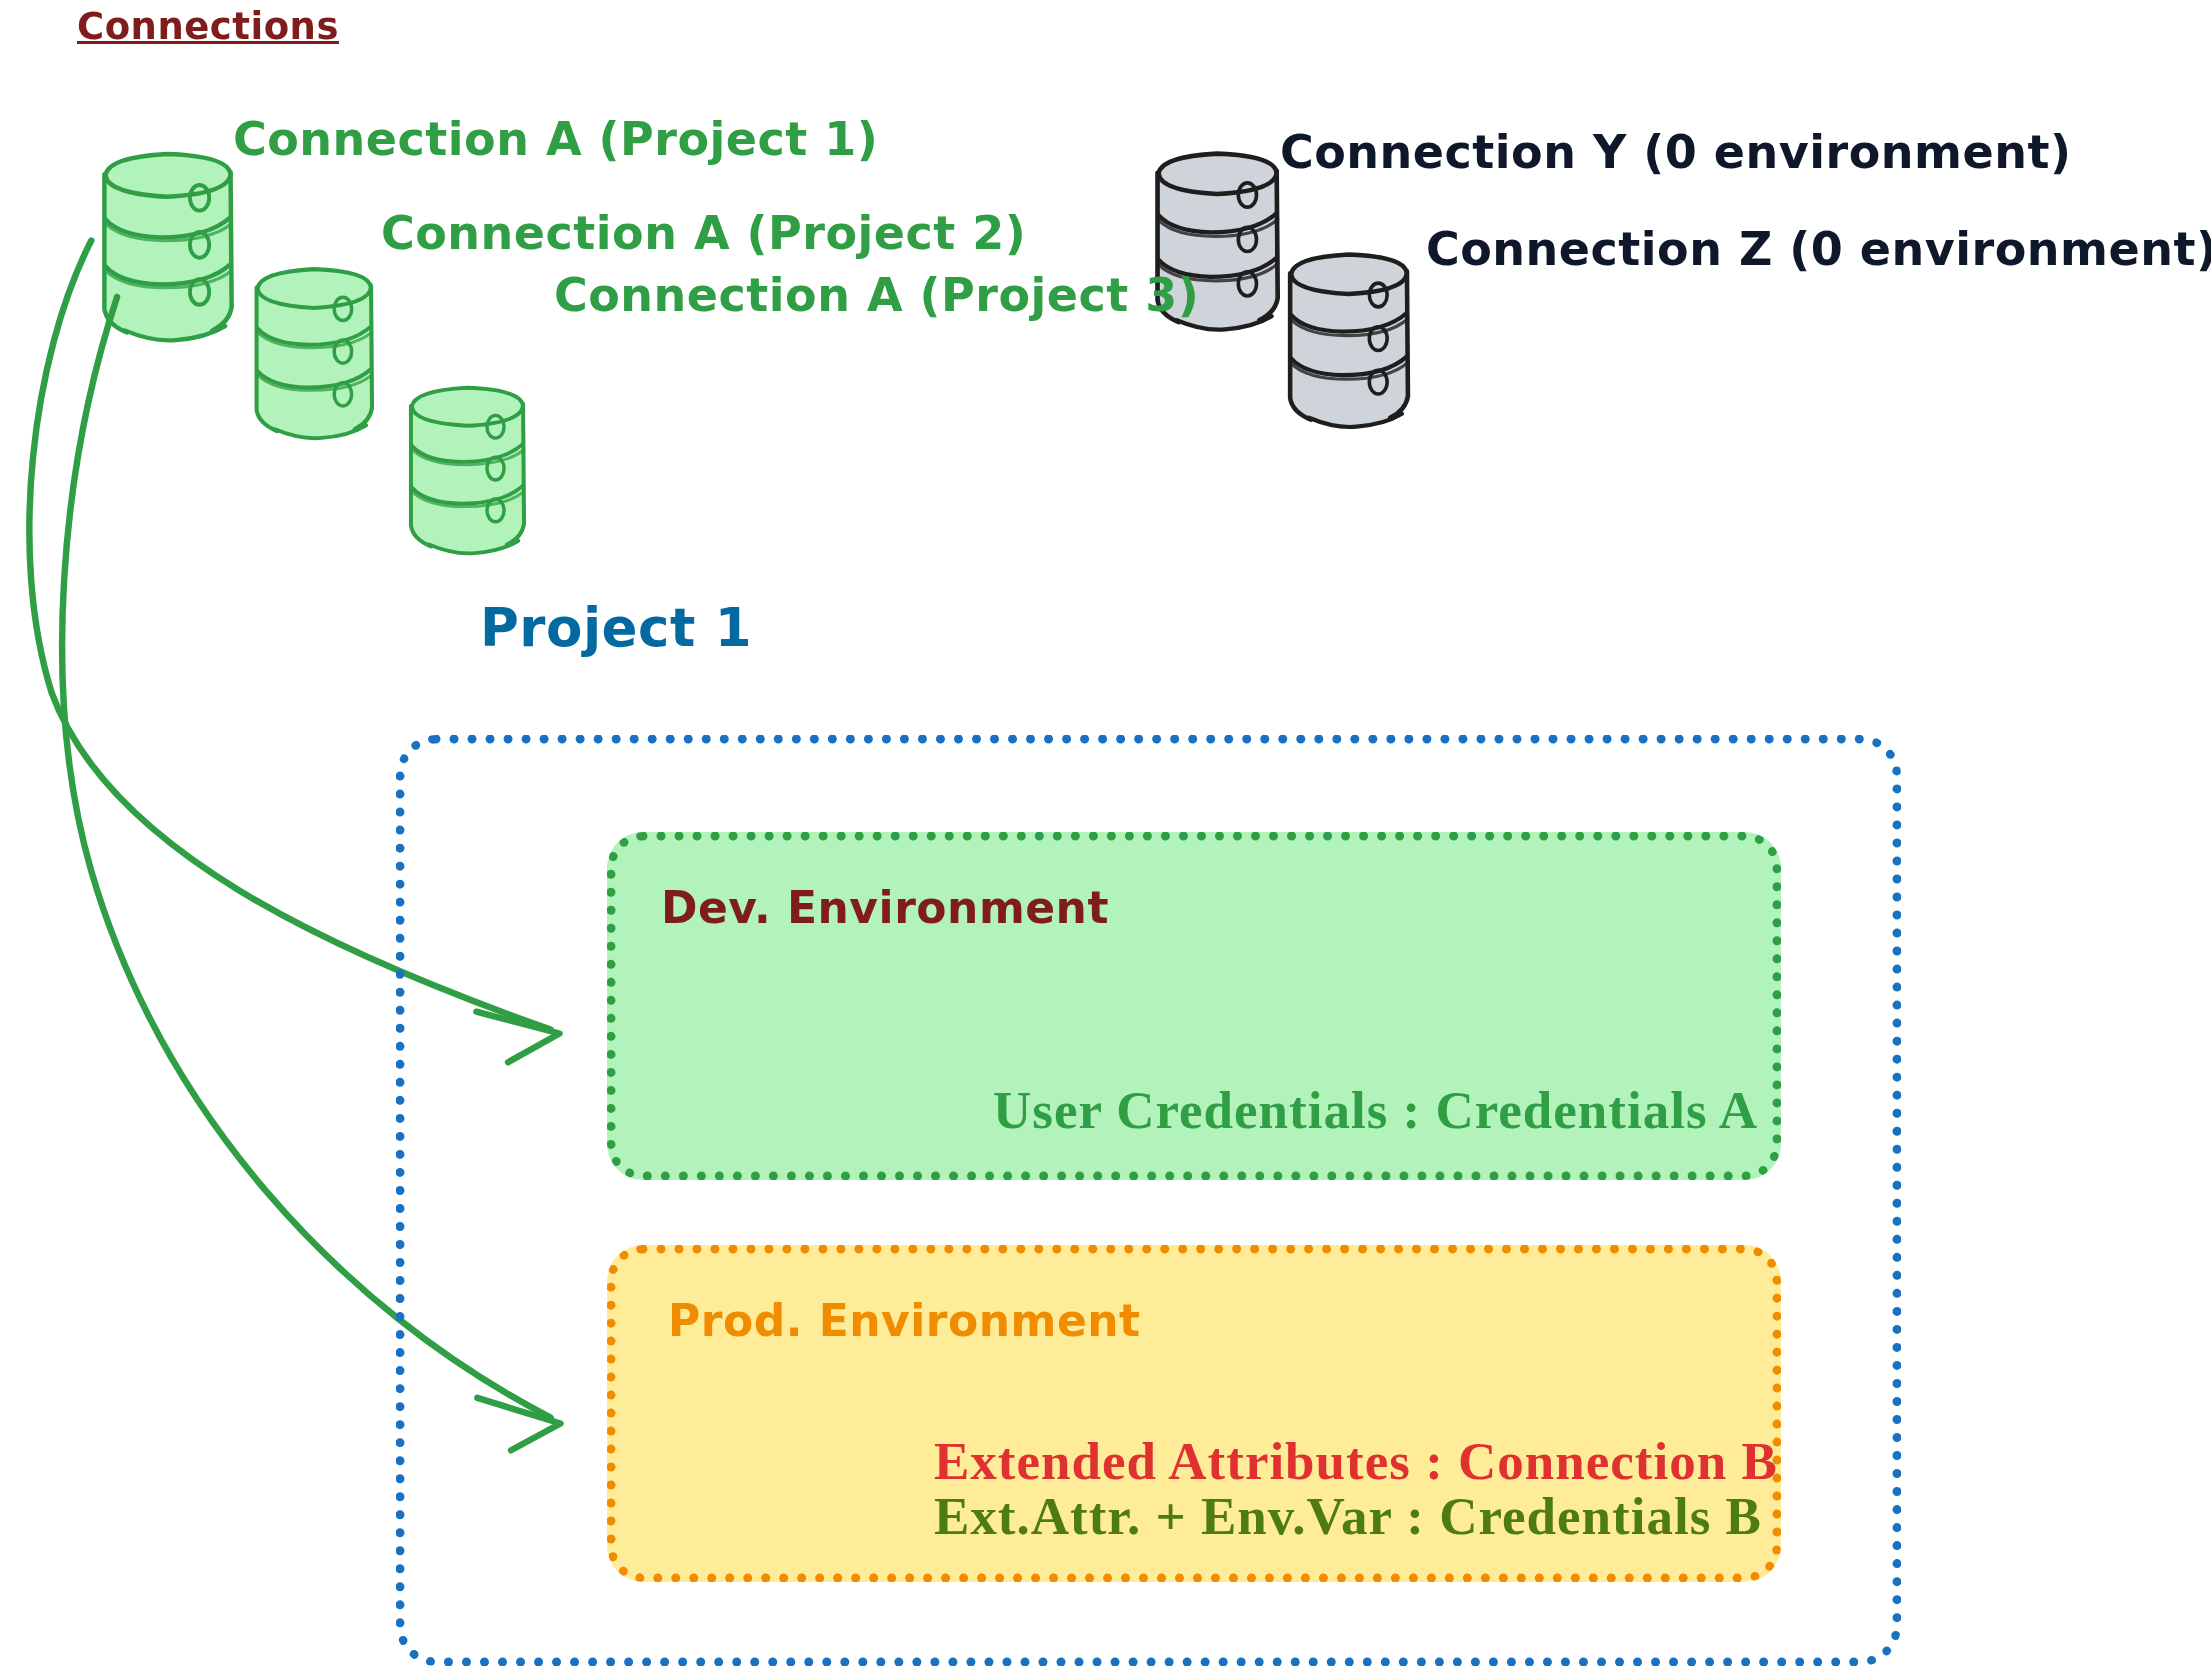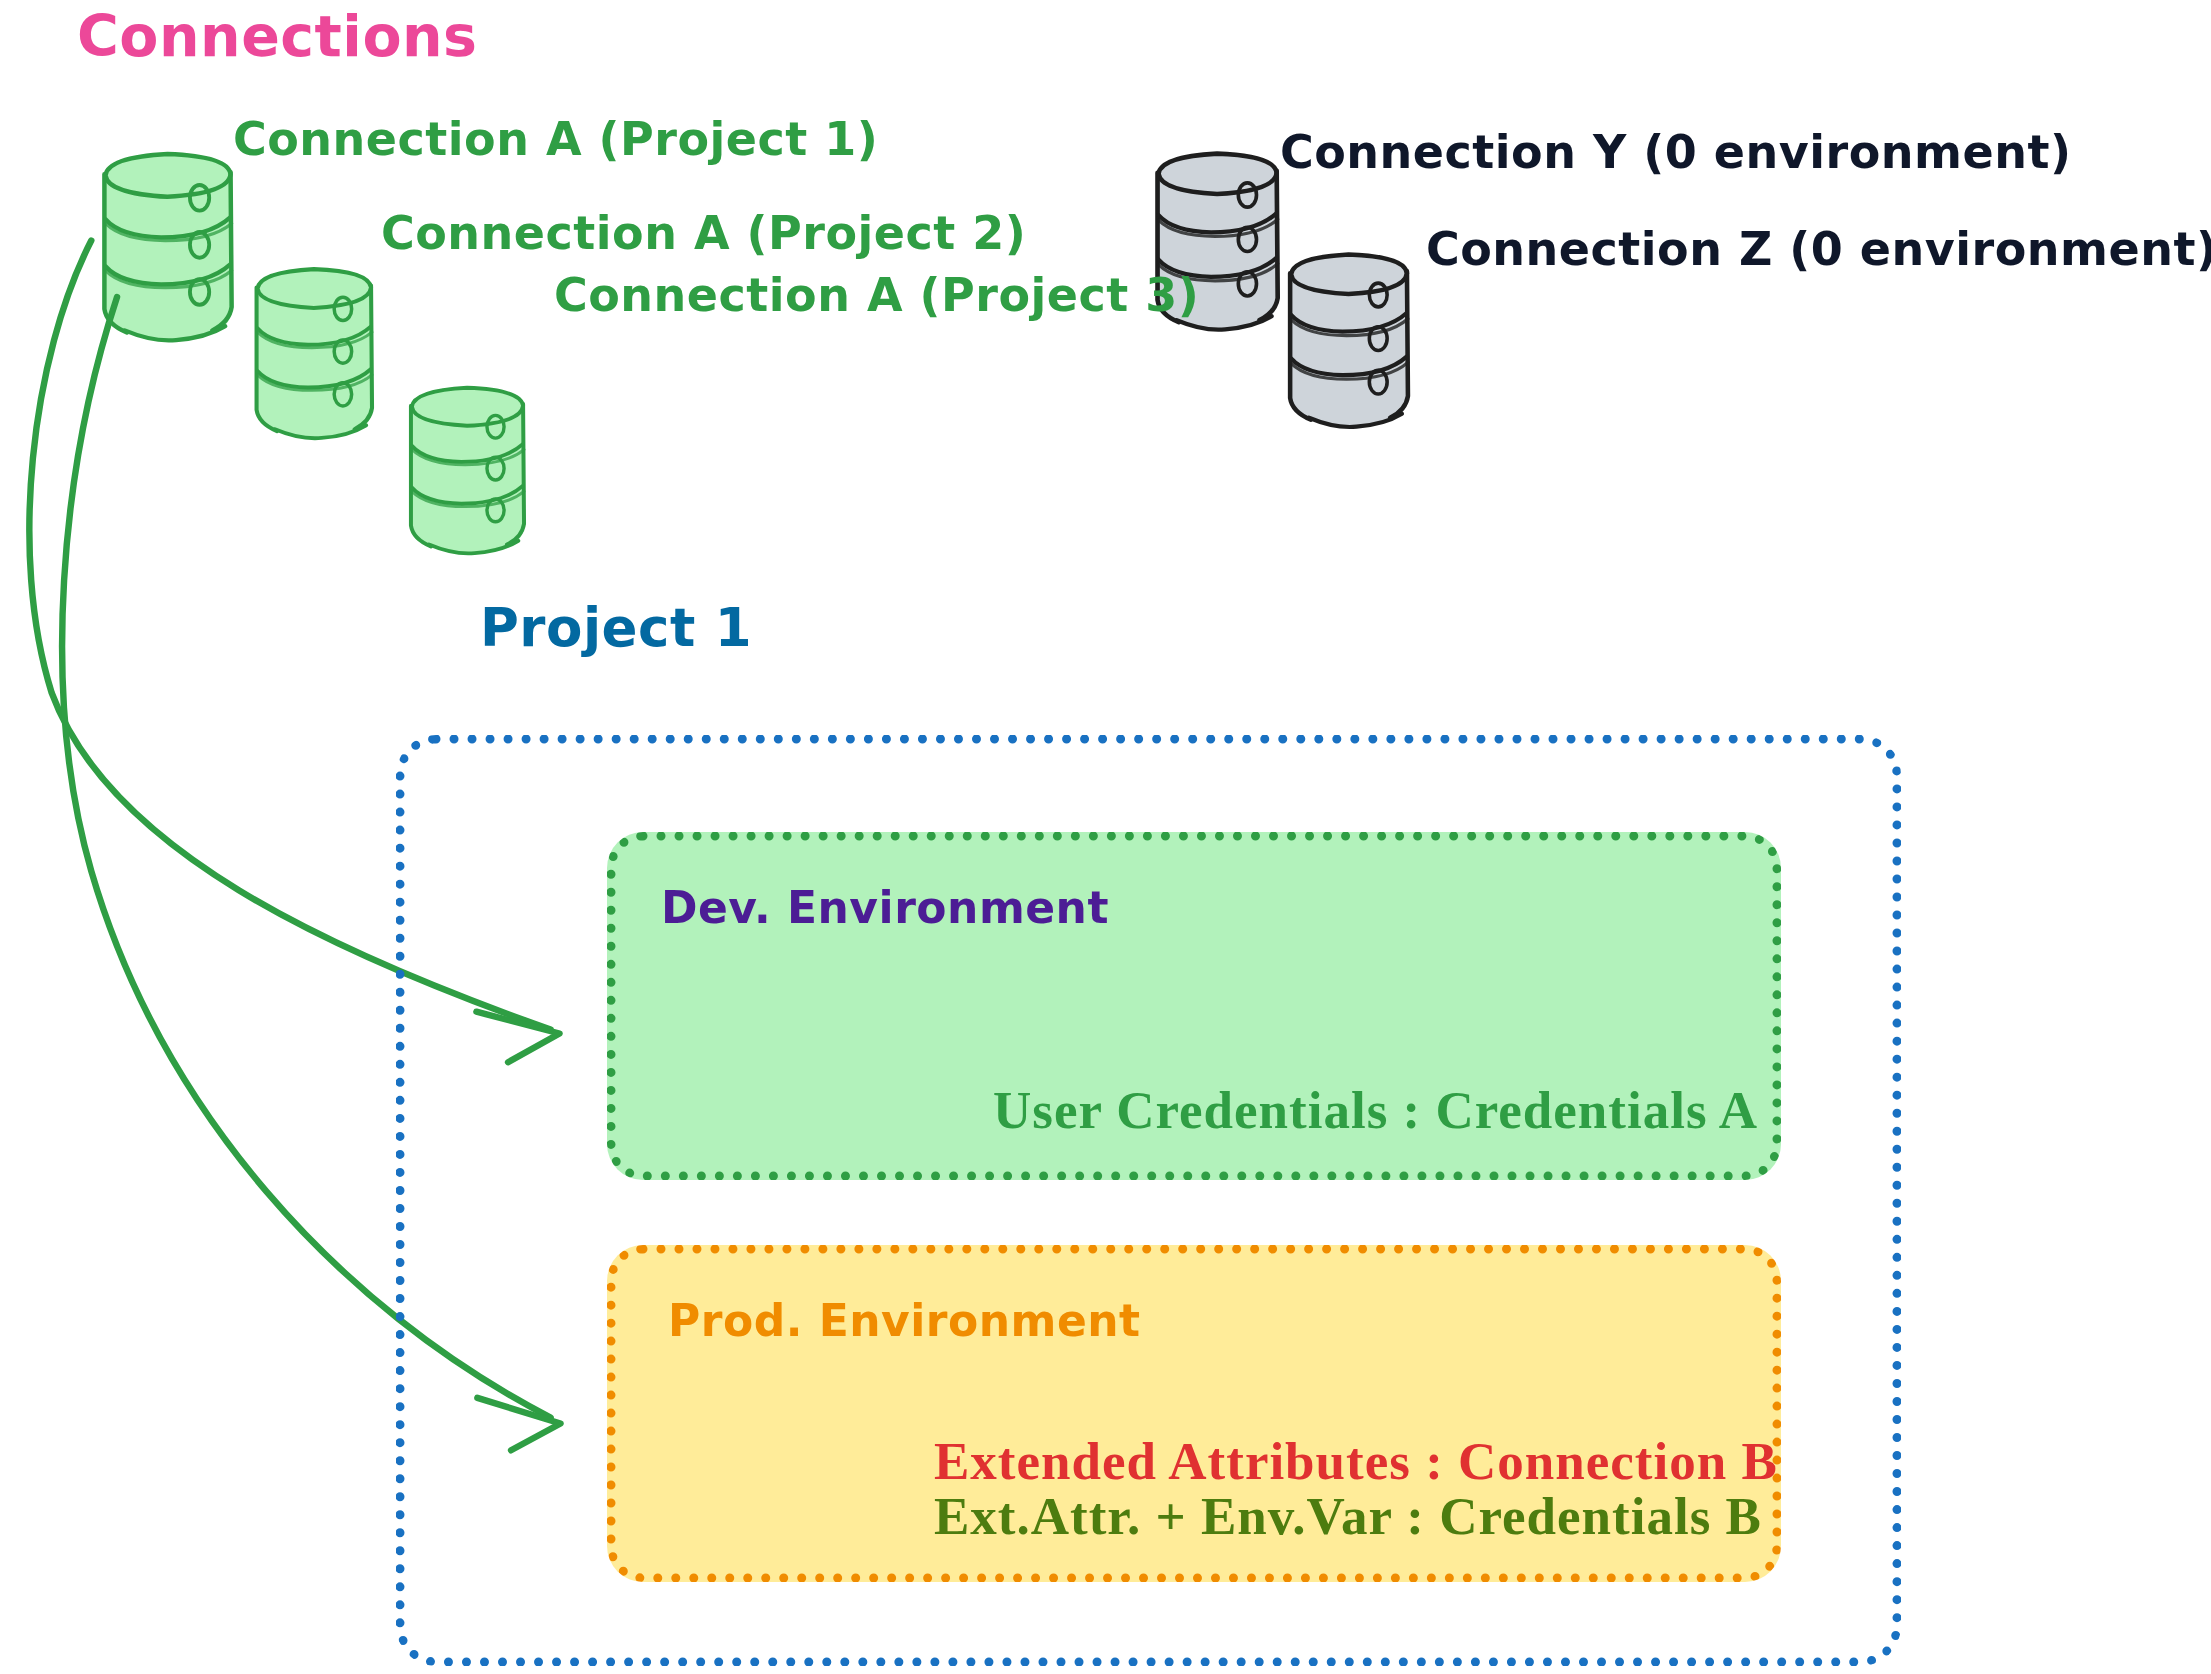--- a/index.html
+++ b/index.html
@@ -37,22 +37,23 @@
   .lbl {
     position: absolute;
     white-space: nowrap;
     line-height: 1;
   }
 
   
   #title {
     left: 77px;
     top: 8px;
-    font-size: 57px;
-    color: #ec4899;
+    font-size: 37px;
+    color: #7f1d1d;
+    text-decoration: underline;
   }
 
   
   .conn-label {
     font-size: 46px;
   }
   .conn-green { color: #2f9e44; }
   .conn-dark  { color: #0f172a; }
 
   #conn-a1 { left: 233px; top: 116px; }
@@ -99,21 +100,21 @@
     height: 337px;
     border: 9px dotted #f08c00;
     border-radius: 36px;
     background: #ffec99;
   }
 
   
   .env-title {
     font-size: 44px;
   }
-  #dev-title  { left: 661px; top: 886px; color: #4c1d95; }
+  #dev-title  { left: 661px; top: 886px; color: #7f1d1d; }
   #prod-title { left: 668px; top: 1299px; color: #f08c00; }
 
   
   .env-line {
     font-size: 53px;
     letter-spacing: 1px;
     font-family: Liberation Serif, serif;
   }
   #dev-cred {
     left: 993px;

